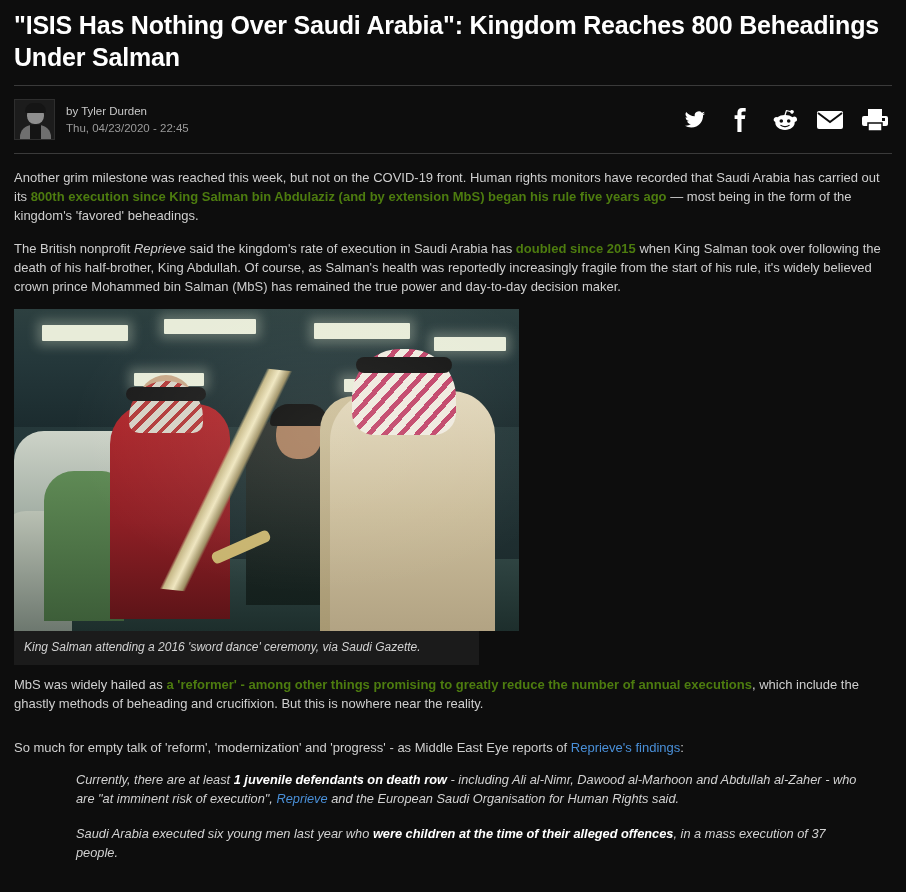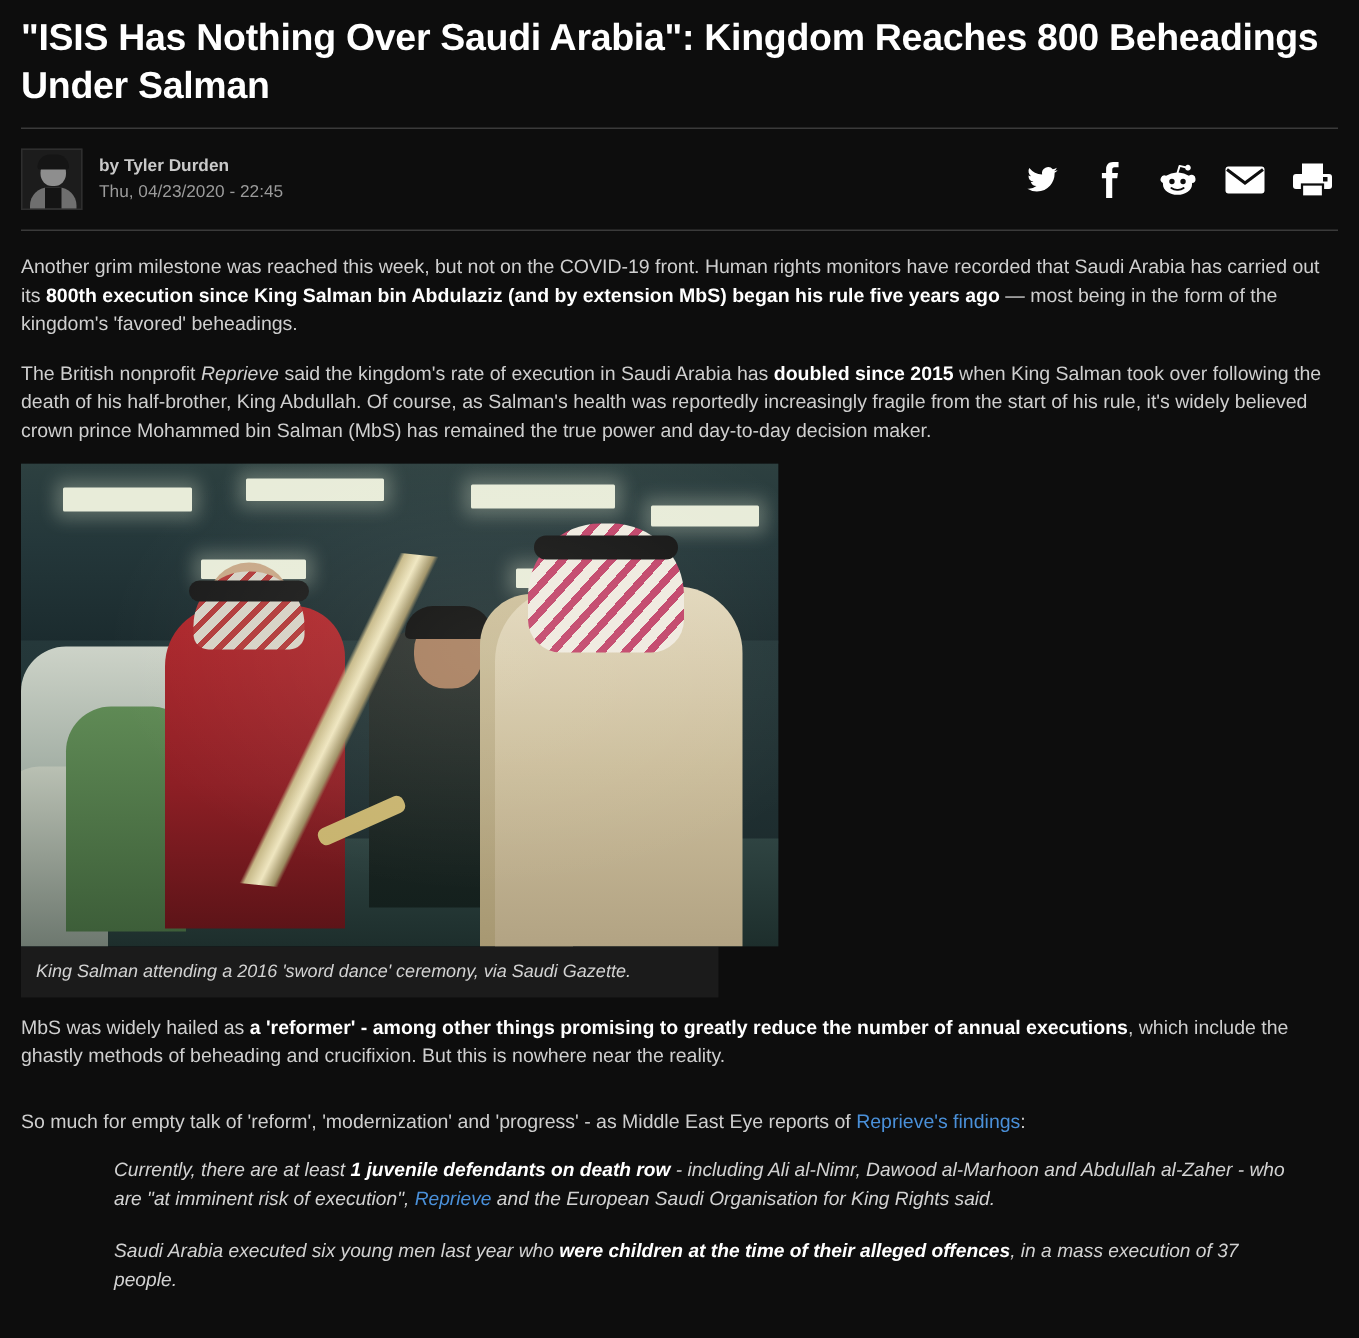--- a/index.html
+++ b/index.html
@@ -80,21 +80,21 @@
     position: absolute;
     left: 15px; top: 25px;
     width: 11px; height: 18px;
     background: #141414;
   }
   .byline-text {
     line-height: 1.45;
   }
   .byline-author {
     font-size: 11.5px;
-    font-weight: bold;
+    font-weight: normal;
     color: #c9c9c9;
   }
   .byline-date {
     font-size: 11.5px;
     color: #9b9b9b;
     text-align: center;
   }
   .share-row {
     display: flex;
     align-items: center;
@@ -111,21 +111,21 @@
   .share-btn svg { display: block; }
   .article {
     padding: 14px 2px 0 2px;
   }
   .article p {
     font-size: 13px;
     line-height: 1.48;
     margin: 0 0 13px 0;
     color: #cfcfcf;
   }
-  .article p b, .article p strong { color: #ffffff; font-weight: bold; }
+  .article p b, .article p strong { color: #4d7c0f; font-weight: bold; }
   .article p i, .article p em { font-style: italic; }
   a.link {
     color: #4a90d9;
     text-decoration: none;
   }
   .figure {
     margin: 5px 0 10px 0;
     width: 465px;
   }
   .photo {
@@ -379,21 +379,21 @@
     </p>
 
     <div class="spacer"></div>
 
     <p>
       <span>So much for empty talk of 'reform', 'modernization' and 'progress' - as Middle East Eye reports of </span><a class="link" href="#">Reprieve's findings</a><span>:</span>
     </p>
 
     <div class="blockquote">
       <p>
-        <span>Currently, there are at least </span><b>1 juvenile defendants on death row</b><span> - including Ali al-Nimr, Dawood al-Marhoon and Abdullah al-Zaher - who are "at imminent risk of execution", </span><a class="link" href="#">Reprieve</a><span> and the European Saudi Organisation for King Rights said.</span>
+        <span>Currently, there are at least </span><b>1 juvenile defendants on death row</b><span> - including Ali al-Nimr, Dawood al-Marhoon and Abdullah al-Zaher - who are "at imminent risk of execution", </span><a class="link" href="#">Reprieve</a><span> and the European Saudi Organisation for Human Rights said.</span>
       </p>
       <p>
         <span>Saudi Arabia executed six young men last year who </span><b>were children at the time of their alleged offences</b><span>, in a mass execution of 37 people.</span>
       </p>
     </div>
 
   </div>
 </div>
 
 </body></html>

